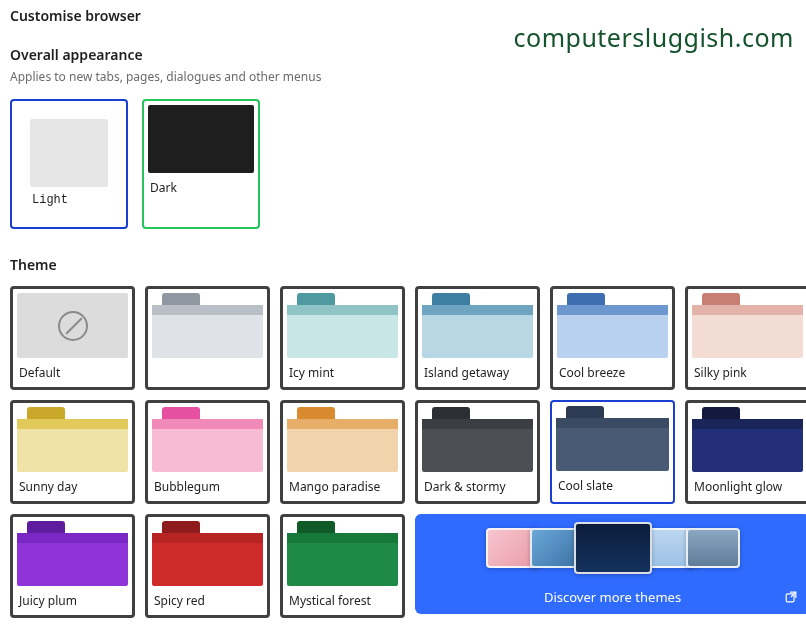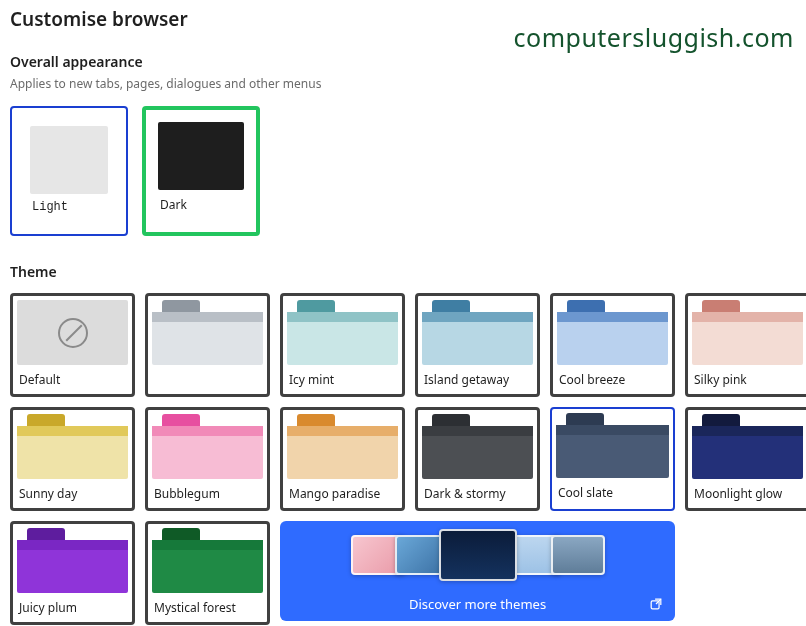--- a/index.html
+++ b/index.html
@@ -7,39 +7,39 @@
   body {
     width: 806px;
     height: 626px;
     font-family: "Segoe UI", -apple-system, system-ui, sans-serif;
     background: #ffffff;
     color: #1f1f1f;
     position: relative;
     overflow: hidden;
   }
   .page { padding: 6px 10px 10px 10px; }
-  .page-title { font-size: 19px; font-weight: 600; margin: 0 0 20px 0; }
+  .page-title { font-size: 14px; font-weight: 600; margin: 0 0 20px 0; }
   .watermark {
     position: absolute;
     top: 20px;
     right: 12px;
     font-size: 25px;
     letter-spacing: 0.5px;
     color: #14532d;
     font-weight: 400;
   }
   .section-title { font-size: 14px; font-weight: 600; margin: 0 0 4px 0; }
   .section-sub { font-size: 12px; color: #6b6b6b; margin: 0 0 14px 0; }
 
   .appearance-row { display: flex; gap: 14px; margin-bottom: 26px; }
   .appearance-card {
     width: 118px;
-    border: 4px solid #22c55e;
+    border: 2px solid #22c55e;
     border-radius: 4px;
-    padding: 12px;
+    padding: 4px;
     background: #fff;
     cursor: pointer;
   }
   .appearance-card.selected { border: 2px solid #1a3fd1; padding: 18px; font-family: Liberation Mono, monospace; }
   .swatch {
     width: 100%;
     height: 68px;
     border-radius: 2px;
   }
   .appearance-label { font-size: 12px; margin-top: 6px; padding: 0 2px 2px 2px; }
@@ -247,20 +247,28 @@
         <div class="theme-card">
           <div class="theme-preview">
             <div class="theme-tab" style="background: rgb(94, 29, 158);"></div>
             <div class="theme-strip" style="background: rgb(122, 39, 196);"></div>
             <div class="theme-body" style="background: rgb(143, 52, 217);"></div>
           </div>
           <div class="theme-label">Juicy plum</div>
         </div>
         <div class="theme-card">
           <div class="theme-preview">
+            <div class="theme-tab" style="background: rgb(142, 28, 28);"></div>
+            <div class="theme-strip" style="background: rgb(184, 35, 35);"></div>
+            <div class="theme-body" style="background: rgb(207, 43, 43);"></div>
+          </div>
+          <div class="theme-label">Spicy red</div>
+        </div>
+        <div class="theme-card">
+          <div class="theme-preview">
             <div class="theme-tab" style="background: rgb(15, 90, 38);"></div>
             <div class="theme-strip" style="background: rgb(22, 121, 58);"></div>
             <div class="theme-body" style="background: rgb(31, 138, 69);"></div>
           </div>
           <div class="theme-label">Mystical forest</div>
         </div>
         <div class="discover-card">
   <div class="discover-thumbs">
     <div class="dthumb a"></div>
     <div class="dthumb b"></div>

